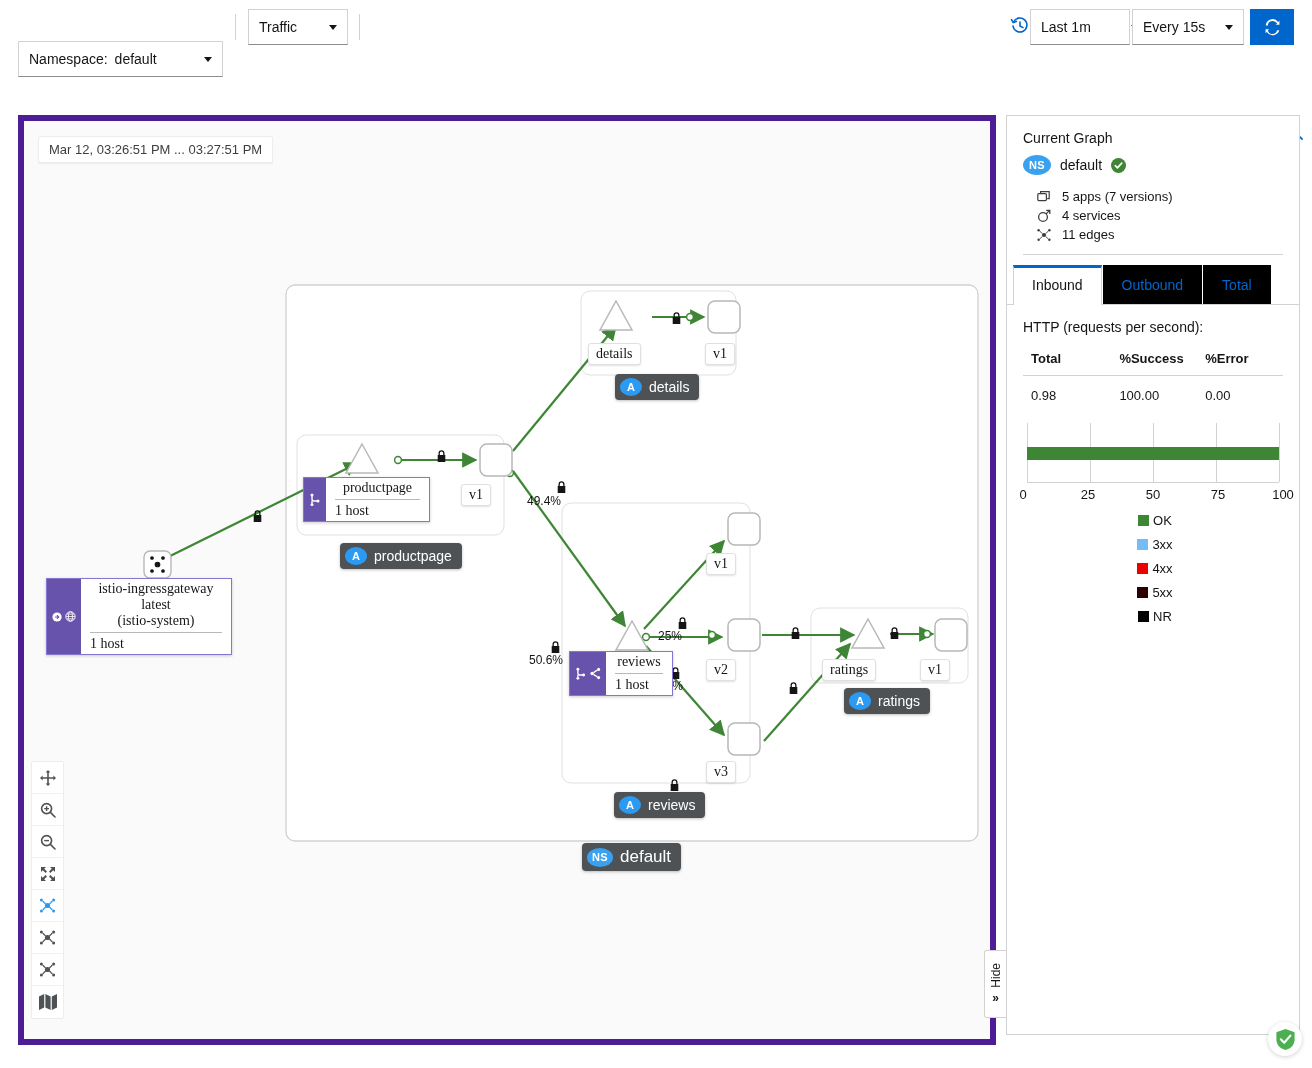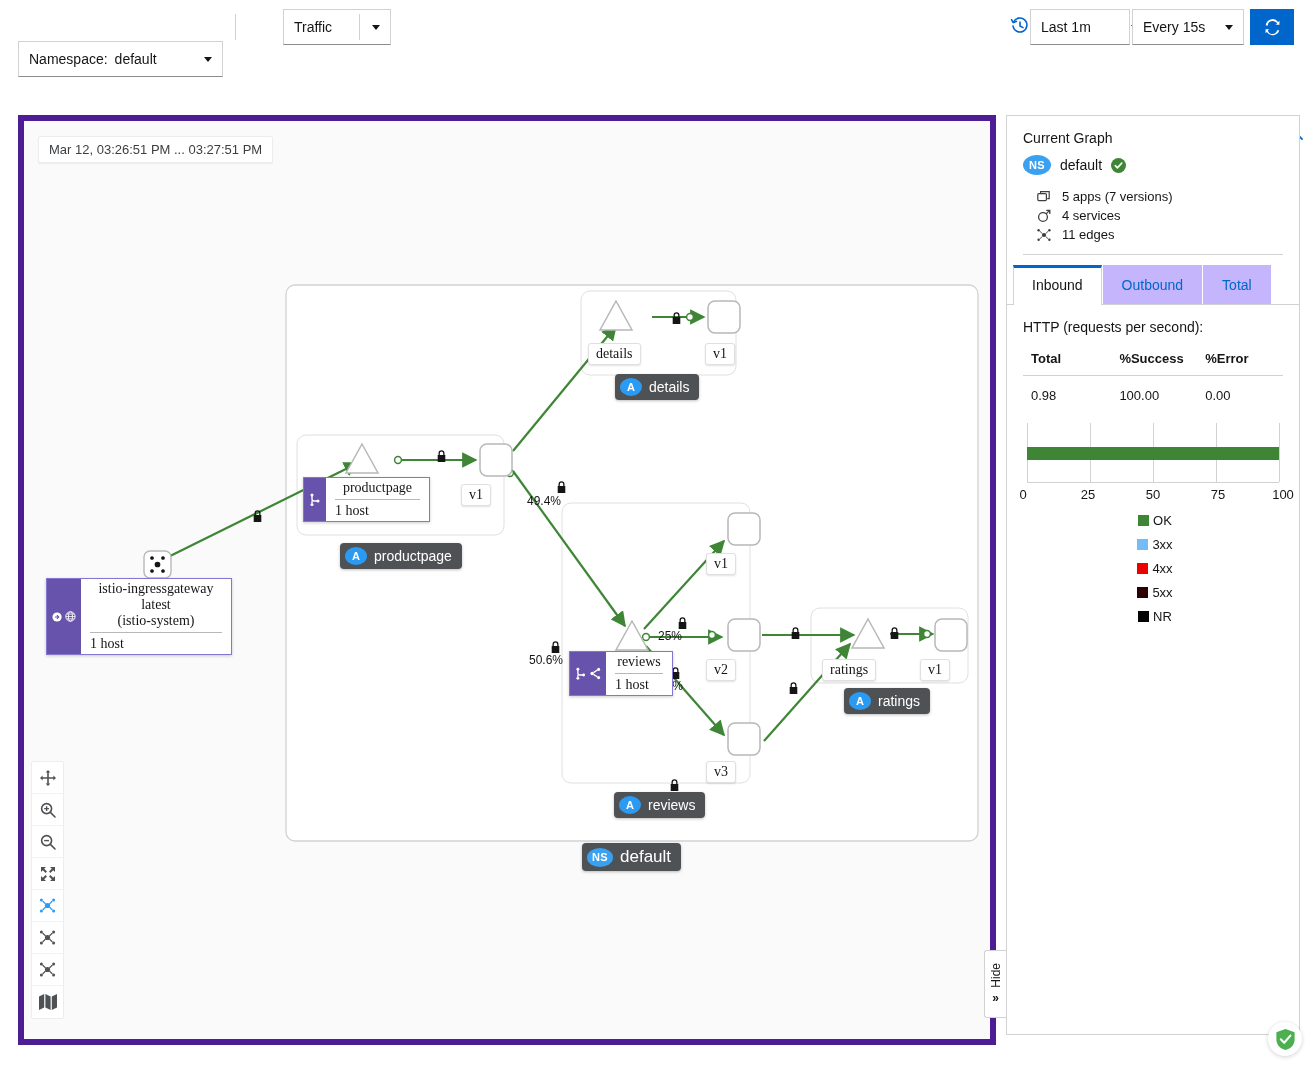--- a/index.html
+++ b/index.html
@@ -33,21 +33,21 @@
   .tb-select .caret {
     margin-left: 10px; width: 0; height: 0;
     border-left: 4px solid transparent; border-right: 4px solid transparent;
     border-top: 5px solid #151515;
   }
   .tb-divider {
     width: 1px; height: 26px; background: #d2d2d2; margin: 0 11px;
   }
 
   #ns-select { position: absolute; left: 18px; top: 9px; width: 205px; margin-top: 32px; }
-  #traffic-select { position: absolute; left: 248px; top: 9px; width: 108px; margin-left: 35px; }
+  #traffic-select { position: absolute; left: 248px; top: 9px; width: 100px; }
   #graphtype-select { position: absolute; left: 371px; top: 9px; width: 203px; }
   #div-1 { position: absolute; left: 235px; top: 14px; margin: 0; }
   #div-2 { position: absolute; left: 359px; top: 14px; margin: 0; }
 
   #display-select { position: absolute; left: 18px; top: 61px; width: 106px; }
 
   .tb-input-wrap {
     position: absolute; display: flex; align-items: stretch;
     height: 36px;
     border: 1px solid #d2d2d2; border-bottom: 1px solid #8a8d90;
@@ -208,21 +208,21 @@
     padding: 2px 0 2px 12px; font-size: 13px; color: #151515;
   }
   .stat-line .ico { width: 17px; display: flex; justify-content: center; color: #3c3f42; }
 
   #panel-divider { height: 1px; background: #d2d2d2; margin: 10px 0 0 0; }
 
   #panel-tabs { display: flex; border-bottom: 1px solid #d2d2d2; padding: 0 6px; }
   .panel-tab {
     padding: 11px 18px; font-size: 14px; color: #06c;
     cursor: pointer; border: 1px solid transparent; border-bottom: none;
-    background: #c4b5fd; margin-right: 1px;
+    background: #000000; margin-right: 1px;
   }
   .panel-tab.active {
     color: #151515; background: #fff;
     border-color: #d2d2d2; border-top: 3px solid #06c;
     padding-top: 9px; margin-bottom: -1px;
   }
 
   #panel-body { padding: 14px 16px; }
   #http-label { font-size: 14px; color: #151515; margin-bottom: 16px; }
   #metrics-table { width: 100%; border-collapse: collapse; }

